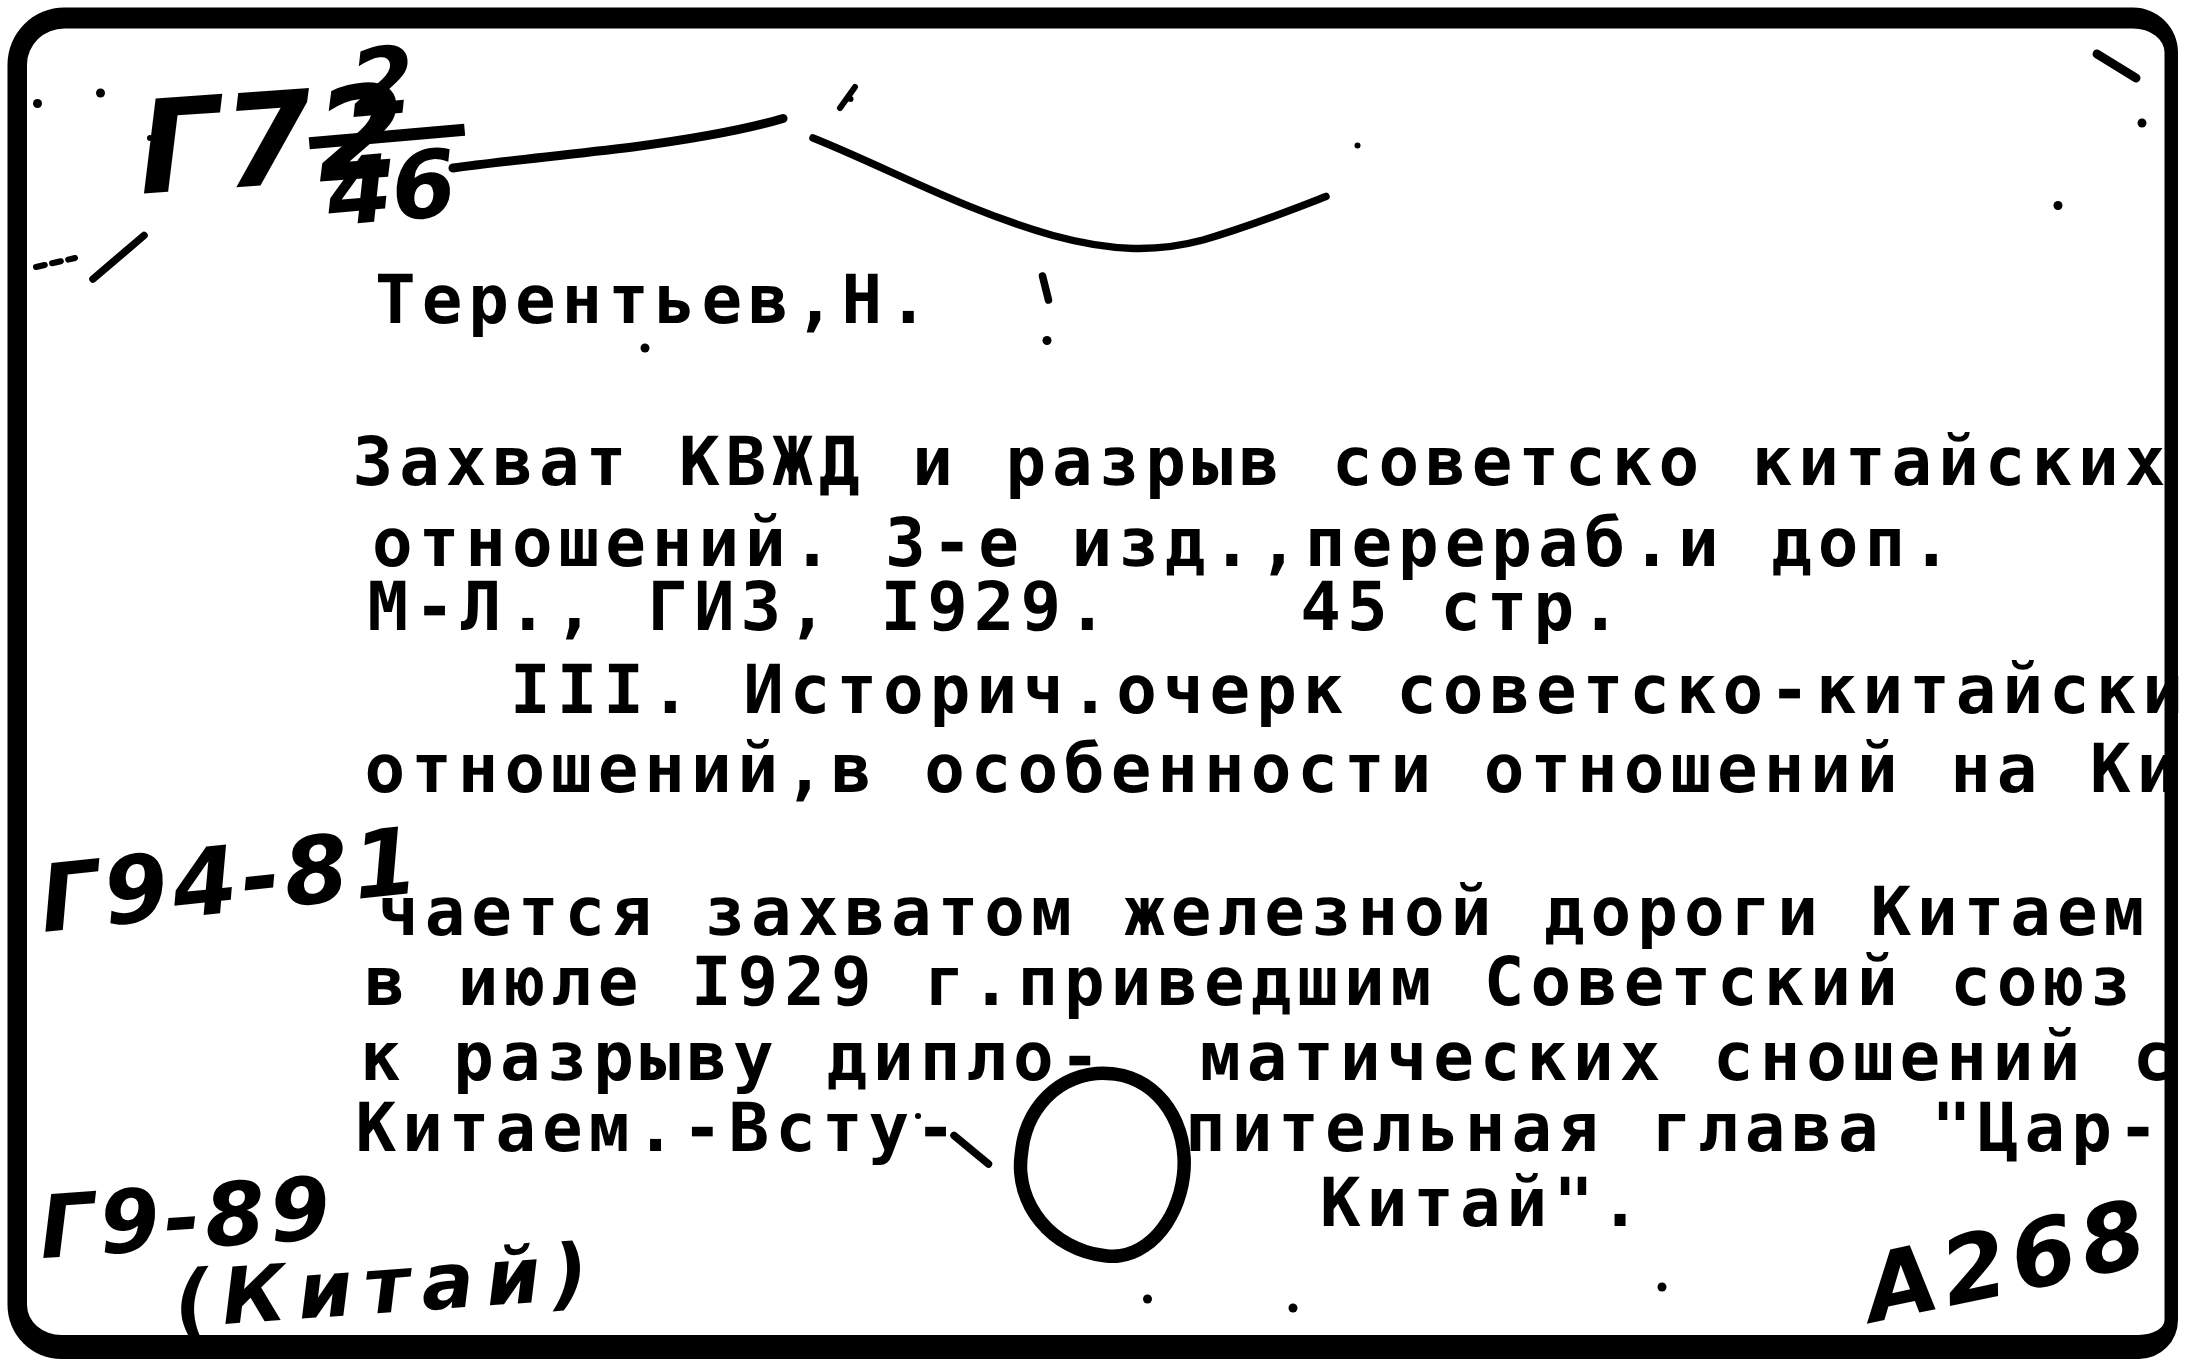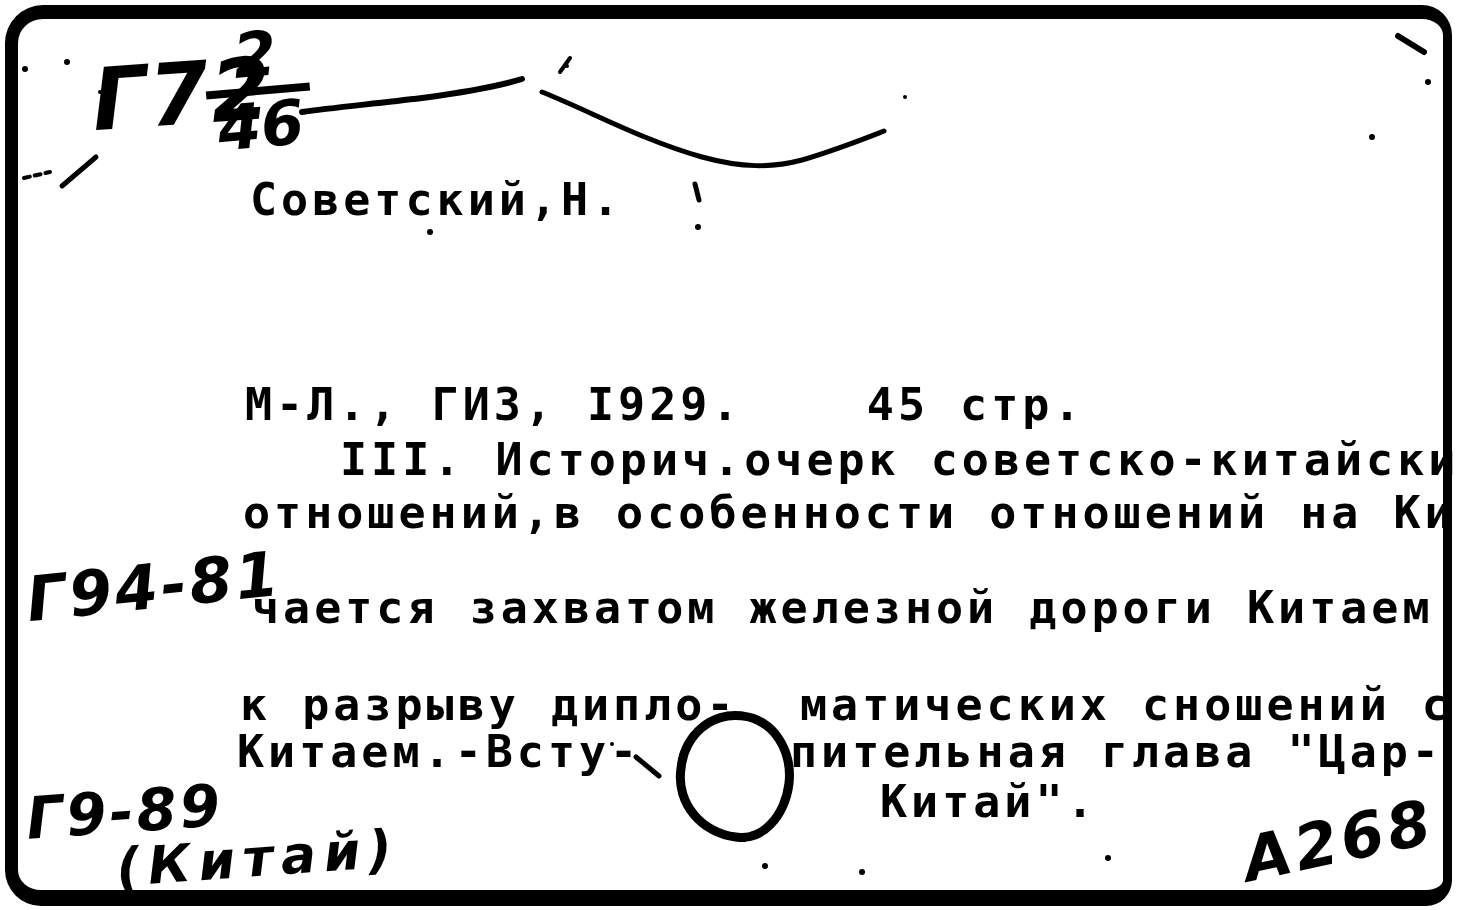--- a/index.html
+++ b/index.html
@@ -72,25 +72,28 @@
   </svg>
 
   <div>
     <div class="hand callnum-prefix">Г72</div>
     <div class="hand callnum-frac">
       <span class="callnum-num">2</span>
       <span class="callnum-den">46</span>
     </div>
   </div>
 
-  <div class="tline" style="left:250px;top:176px">Советский,Н.</div>
+  <div class="tline" style="left:250px;top:176px">Терентьев,Н.</div>
+  <div class="tline" style="left:235px;top:284px">Захват КВЖД и разрыв советско китайских</div>
+  <div class="tline" style="left:248px;top:338px">отношений. 3-е изд.,перераб.и доп.</div>
   <div class="tline" style="left:245px;top:381px">М-Л., ГИЗ, I929.    45 стр.</div>
   <div class="tline" style="left:340px;top:436px">III. Историч.очерк советско-китайских</div>
   <div class="tline" style="left:243px;top:489px">отношений,в особенности отношений на Ки-</div>
   <div class="tline" style="left:252px;top:584px">чается захватом железной дороги Китаем</div>
+  <div class="tline" style="left:243px;top:631px">в июле I929 г.приведшим Советский союз</div>
   <div class="tline" style="left:240px;top:681px">к разрыву дипло-</div>
   <div class="tline" style="left:800px;top:681px">матических сношений с</div>
   <div class="tline" style="left:237px;top:728px">Китаем.-Всту-</div>
   <div class="tline" style="left:790px;top:728px">пительная глава "Цар-</div>
   <div class="tline" style="left:880px;top:778px">Китай".</div>
 
   <div class="hand code-mid">Г94-81</div>
   <div class="hand code-bot">Г9-89</div>
   <div class="hand subject">(Китай)</div>
   <div class="hand accession">А268</div>

